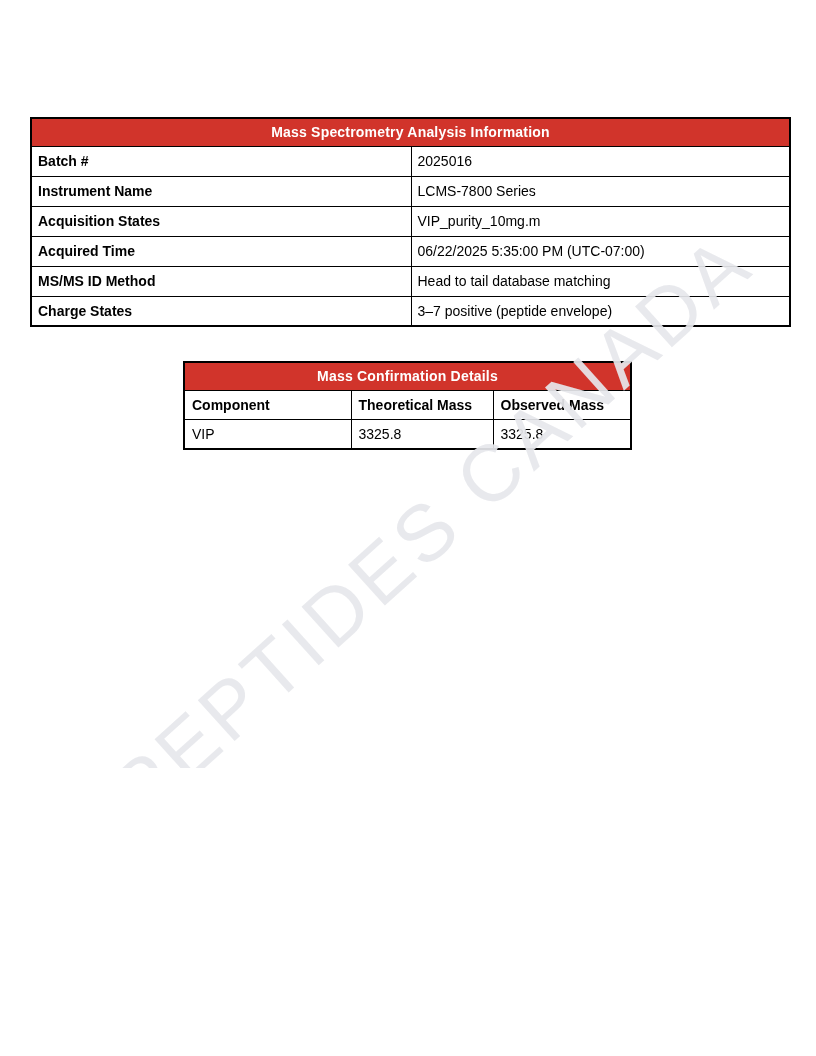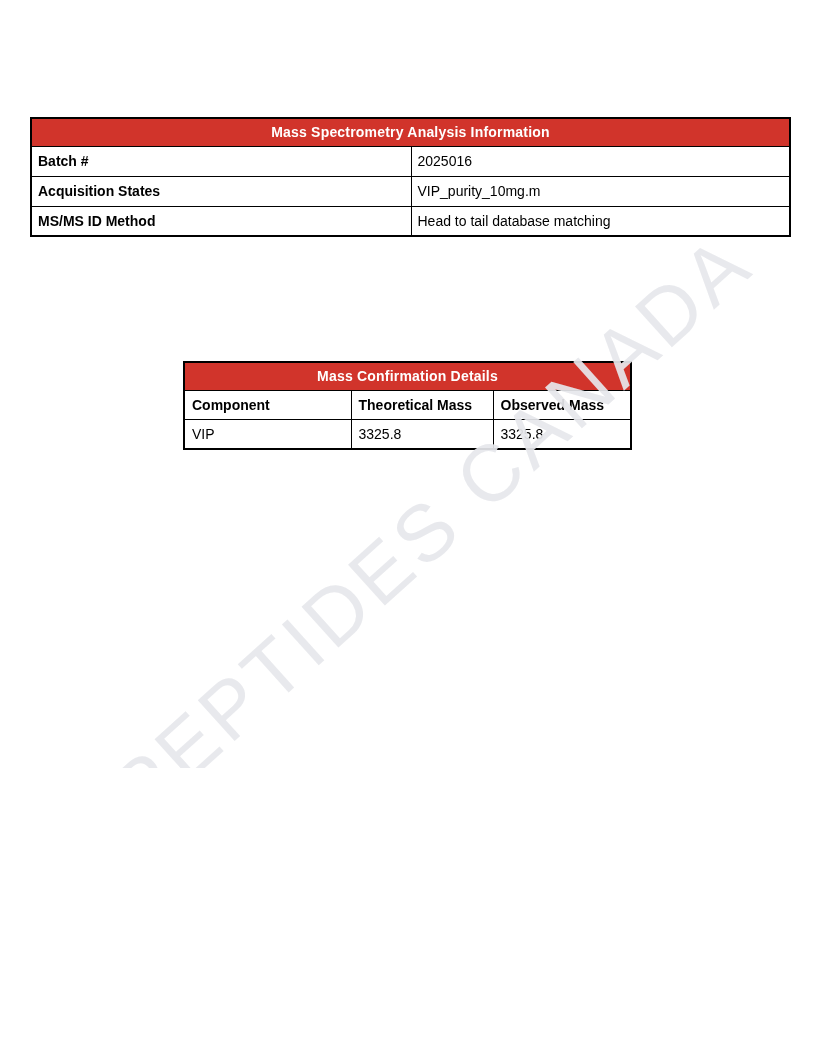--- a/index.html
+++ b/index.html
@@ -91,26 +91,38 @@
       <tr>
         <th class="red-header" colspan="2">Mass Spectrometry Analysis Information</th>
       </tr>
     </thead>
     <tbody>
       <tr>
         <td class="lbl">Batch #</td>
         <td class="val">2025016</td>
       </tr>
       <tr>
+        <td class="lbl">Instrument Name</td>
+        <td class="val">LCMS-7800 Series</td>
+      </tr>
+      <tr>
         <td class="lbl">Acquisition States</td>
         <td class="val">VIP_purity_10mg.m</td>
       </tr>
       <tr>
+        <td class="lbl">Acquired Time</td>
+        <td class="val">06/22/2025 5:35:00 PM (UTC-07:00)</td>
+      </tr>
+      <tr>
         <td class="lbl">MS/MS ID Method</td>
         <td class="val">Head to tail database matching</td>
+      </tr>
+      <tr>
+        <td class="lbl">Charge States</td>
+        <td class="val">3–7 positive (peptide envelope)</td>
       </tr>
     </tbody>
   </table>
 
   <table class="doc-table t2">
     <colgroup>
       <col style="width:167px">
       <col style="width:142px">
       <col>
     </colgroup>

